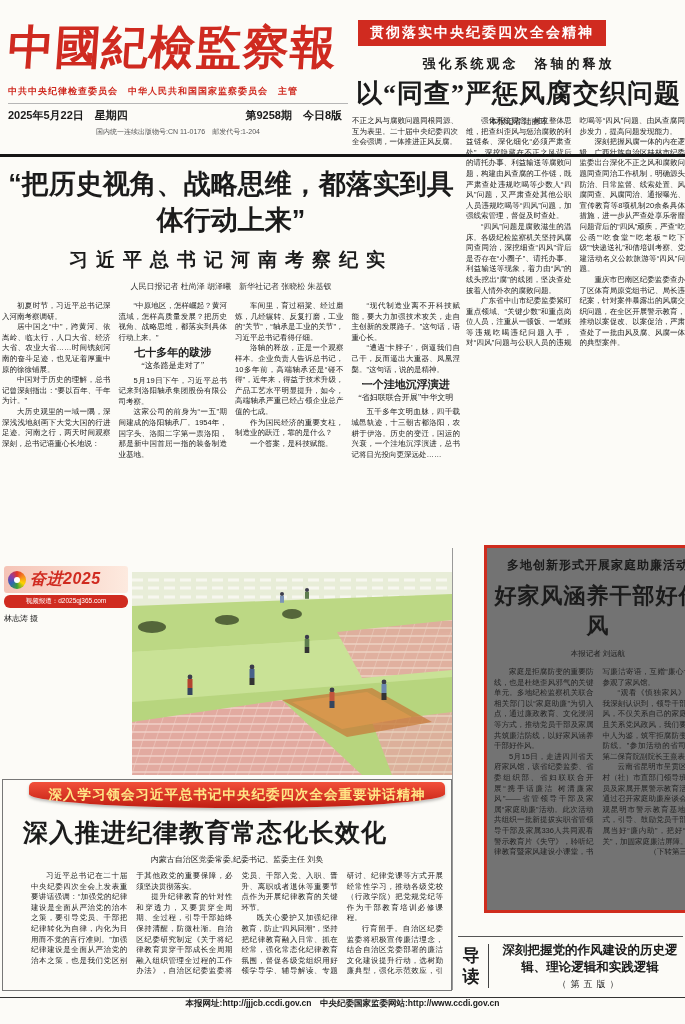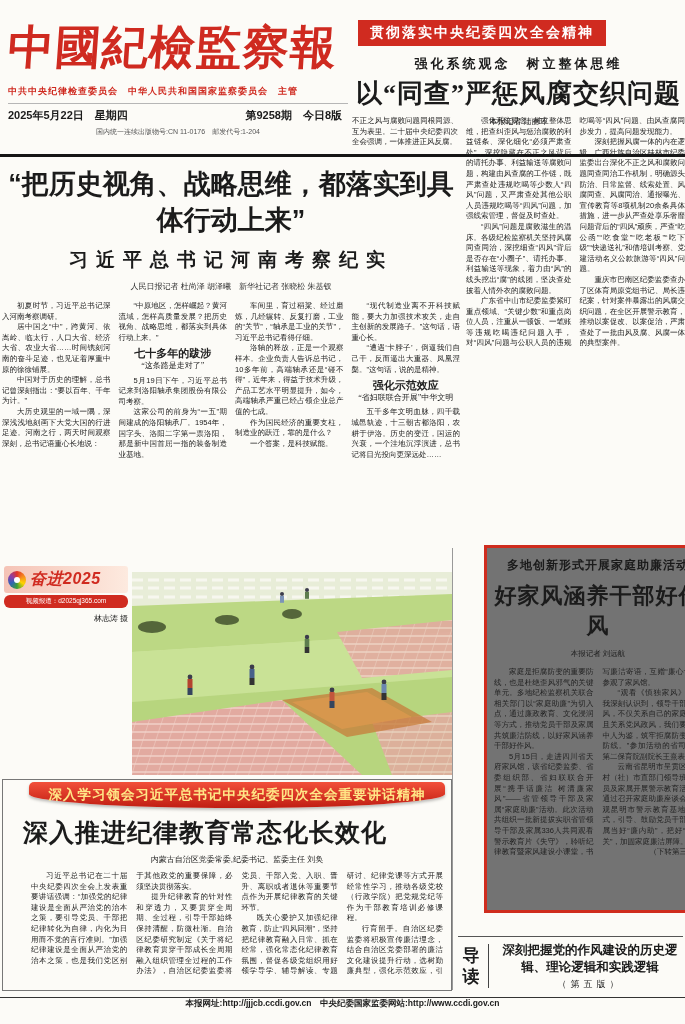--- a/index.html
+++ b/index.html
@@ -28,37 +28,37 @@
   .tc-body{position:absolute;left:466px;top:116px;width:219px;height:424px;overflow:hidden;
            column-count:2;column-gap:8px;}
   
   .henan{position:absolute;left:2px;top:166px;width:458px;}
   .h-head{font-size:27px;font-weight:900;text-align:center;letter-spacing:0;}
   .h-sub{text-align:center;font-family:"Liberation Serif",serif;font-weight:bold;font-size:19px;
          letter-spacing:8px;margin-top:9px;}
   .h-by{text-align:center;font-size:8px;color:#333;margin-top:8px;}
   .h-body{margin-top:9px;height:268px;overflow:hidden;column-count:4;column-gap:8px;}
   .sub-h{font-weight:bold;text-align:center;font-size:11px;margin:5px 0 2px;
-         font-family:Liberation Sans, sans-serif;text-indent:0;}
+         font-family:Liberation Mono, monospace;text-indent:0;}
   .sub-q{text-align:center;font-size:8px;font-family:"Liberation Serif",serif;margin:0 0 4px;text-indent:0;}
   .cont{text-align:right;text-indent:0 !important;}
   
   .photo-left{position:absolute;left:4px;top:566px;width:124px;}
   .badge-wrap{display:flex;align-items:center;gap:4px;background:linear-gradient(90deg,#f5c3b6,#fdeadf);
               padding:3px 4px;border-radius:3px;}
   .pinwheel{width:18px;height:18px;border-radius:50%;flex:0 0 18px;
             background:conic-gradient(#e23327,#f68b1f,#ffd400,#3aa035,#2f63b8,#8b3fa8,#e23327);position:relative;}
   .pinwheel:after{content:"";position:absolute;left:6px;top:6px;width:6px;height:6px;border-radius:50%;background:#fff;}
   .badge-text{color:#d02b20;font-weight:900;font-style:italic;font-size:16px;letter-spacing:0.5px;}
   .badge-strip{background:#d02b20;color:#fff;font-size:6.5px;padding:2px 4px;margin-top:2px;
                border-radius:6px;text-align:center;}
   .caption{margin-top:12px;font-size:8px;line-height:12.5px;text-align:justify;
            font-family:"Liberation Serif",serif;}
   .caption p{margin:0;text-indent:2em;}
-  .credit{text-align:right;font-size:8px;margin-top:5px;font-family:"Liberation Serif",serif;}
+  .credit{font-size:8px;margin-top:5px;font-family:"Liberation Serif",serif;}
   .photo{position:absolute;left:132px;top:572px;width:320px;height:203px;}
   
   .bl-box{position:absolute;left:2px;top:779px;width:450px;height:212px;border:1px solid #777;
           box-sizing:border-box;background:#fcfbf7;padding-left:20px;}
   .ribbon{margin:2px 6px 0;height:26px;background:linear-gradient(#f2503a,#c01d12);
           border-radius:5px 5px 50% 50%/5px 5px 14px 14px;color:#ffe686;font-weight:bold;
           font-size:13.5px;line-height:25px;text-align:center;letter-spacing:1px;
           box-shadow:0 2px 3px rgba(0,0,0,.25);}
   .j-head{text-align:left;font-family:"Liberation Serif",serif;font-weight:bold;font-size:25px;
           margin-top:8px;letter-spacing:1px;}
@@ -98,21 +98,21 @@
     <div class="m-dates">
       <span>2025年5月22日　星期四</span>
       <span>第9258期　今日8版</span>
     </div>
     <div class="m-pub">国内统一连续出版物号:CN 11-0176　邮发代号:1-204</div>
   </div>
   <div class="header-rule"></div>
 
   <div class="tr-block">
     <div class="banner">贯彻落实中央纪委四次全会精神</div>
-    <div class="kicker">强化系统观念　树立整体思维</div>
+    <div class="kicker">强化系统观念　洛轴的释放</div>
     <div class="headline1">以“同查”严惩风腐交织问题</div>
     <div class="byline1">本报记者 陆丽环</div>
   </div>
   <div class="tc-lede small-body">不正之风与腐败问题同根同源、互为表里。二十届中央纪委四次全会强调，一体推进正风反腐。</div>
   <div class="tc-body small-body">
       <p>强化系统观念、树立整体思维，把查纠歪风与惩治腐败的利益链条、深化细化“必须严肃查处”，深挖隐藏在不正之风背后的请托办事、利益输送等腐败问题，构建由风查腐的工作链，既严肃查处违规吃喝等少数人“四风”问题，又严肃查处其他公职人员违规吃喝等“四风”问题，加强线索管理，督促及时查处。</p>
       <p>“四风”问题是腐败滋生的温床。各级纪检监察机关坚持风腐同查同治，深挖细查“四风”背后是否存在“小圈子”、请托办事、利益输送等现象，着力由“风”的线头挖出“腐”的线团，坚决查处披着人情外衣的腐败问题。</p>
       <p>广东省中山市纪委监委紧盯重点领域、“关键少数”和重点岗位人员，注重从一顿饭、一笔账等违规吃喝违纪问题入手，对“四风”问题与公职人员的违规吃喝等“四风”问题、由风查腐同步发力，提高问题发现能力。</p>
       <p>深刻把握风腐一体的内在逻辑。广西壮族自治区桂林市纪委监委出台深化不正之风和腐败问题同查同治工作机制，明确源头防治、日常监督、线索处置、风腐同查、风腐同治、通报曝光、宣传教育等8项机制20余条具体措施，进一步从严查处享乐奢靡问题背后的“四风”顽疾，严查“吃公函”“吃食堂”“吃老板”“吃下级”“快递送礼”和借培训考察、党建活动名义公款旅游等“四风”问题。</p>
       <p>重庆市巴南区纪委监委查办了区体育局原党组书记、局长违纪案，针对案件暴露出的风腐交织问题，在全区开展警示教育，推动以案促改、以案促治，严肃查处了一批由风及腐、风腐一体的典型案件。</p>
@@ -131,21 +131,21 @@
         <div class="sub-h">七十多年的跋涉</div>
         <div class="sub-q">“这条路是走对了”</div>
         <p>5月19日下午，习近平总书记来到洛阳轴承集团股份有限公司考察。</p>
         <p>这家公司的前身为“一五”期间建成的洛阳轴承厂。1954年，国字头、洛阳二字第一票洛阳，那是新中国首屈一指的装备制造业基地。</p>
         <p>车间里，育过稻粱、经过磨炼，几经辗转、反复打磨，工业的“关节”，“轴承是工业的关节”，习近平总书记看得仔细。</p>
         <p>洛轴的释放，正是一个观察样本。企业负责人告诉总书记，10多年前，高端轴承还是“碰不得”，近年来，得益于技术升级，产品工艺水平明显提升，如今，高端轴承严重已经占领企业总产值的七成。</p>
         <p>作为国民经济的重要支柱，制造业的跃迁，靠的是什么？</p>
         <p>一个答案，是科技赋能。</p>
         <p>“现代制造业离不开科技赋能，要大力加强技术攻关，走自主创新的发展路子。”这句话，语重心长。</p>
         <p>“遭遇‘卡脖子’，倒逼我们自己干，反而逼出大重器、凤凰涅槃。”这句话，说的是精神。</p>
-        <div class="sub-h">强化示范效应</div>
+        <div class="sub-h">一个洼地沉浮演进</div>
         <div class="sub-q">“省妇联联合开展”中华文明</div>
         <p>五千多年文明血脉，四千载城邑轨迹，十三朝古都洛阳，农耕于伊洛。历史的变迁，国运的兴衰，一个洼地沉浮演进，总书记将目光投向更深远处……</p>
       </div>
   </div>
 
   <div class="photo-left">
     <div class="badge-wrap">
       <span class="pinwheel"></span>
       <span class="badge-text">奋进2025</span>
     </div>

